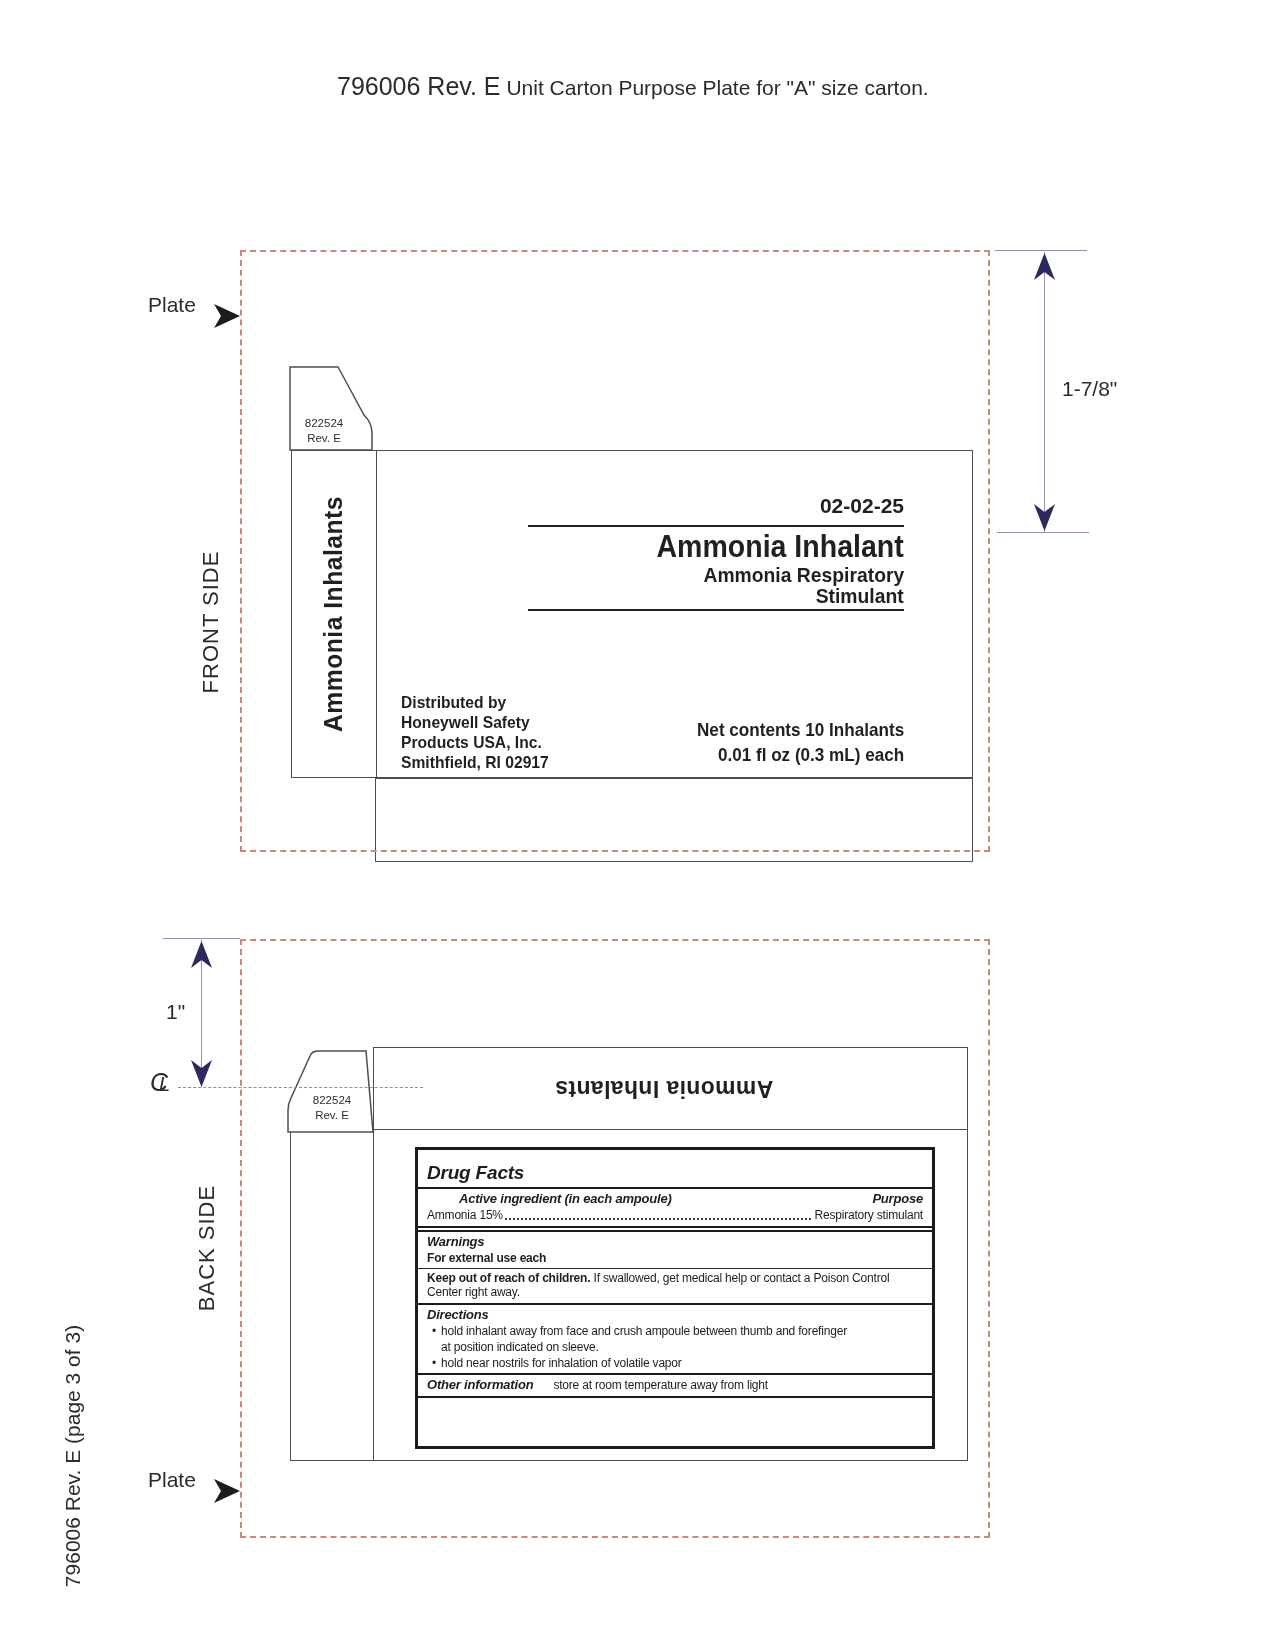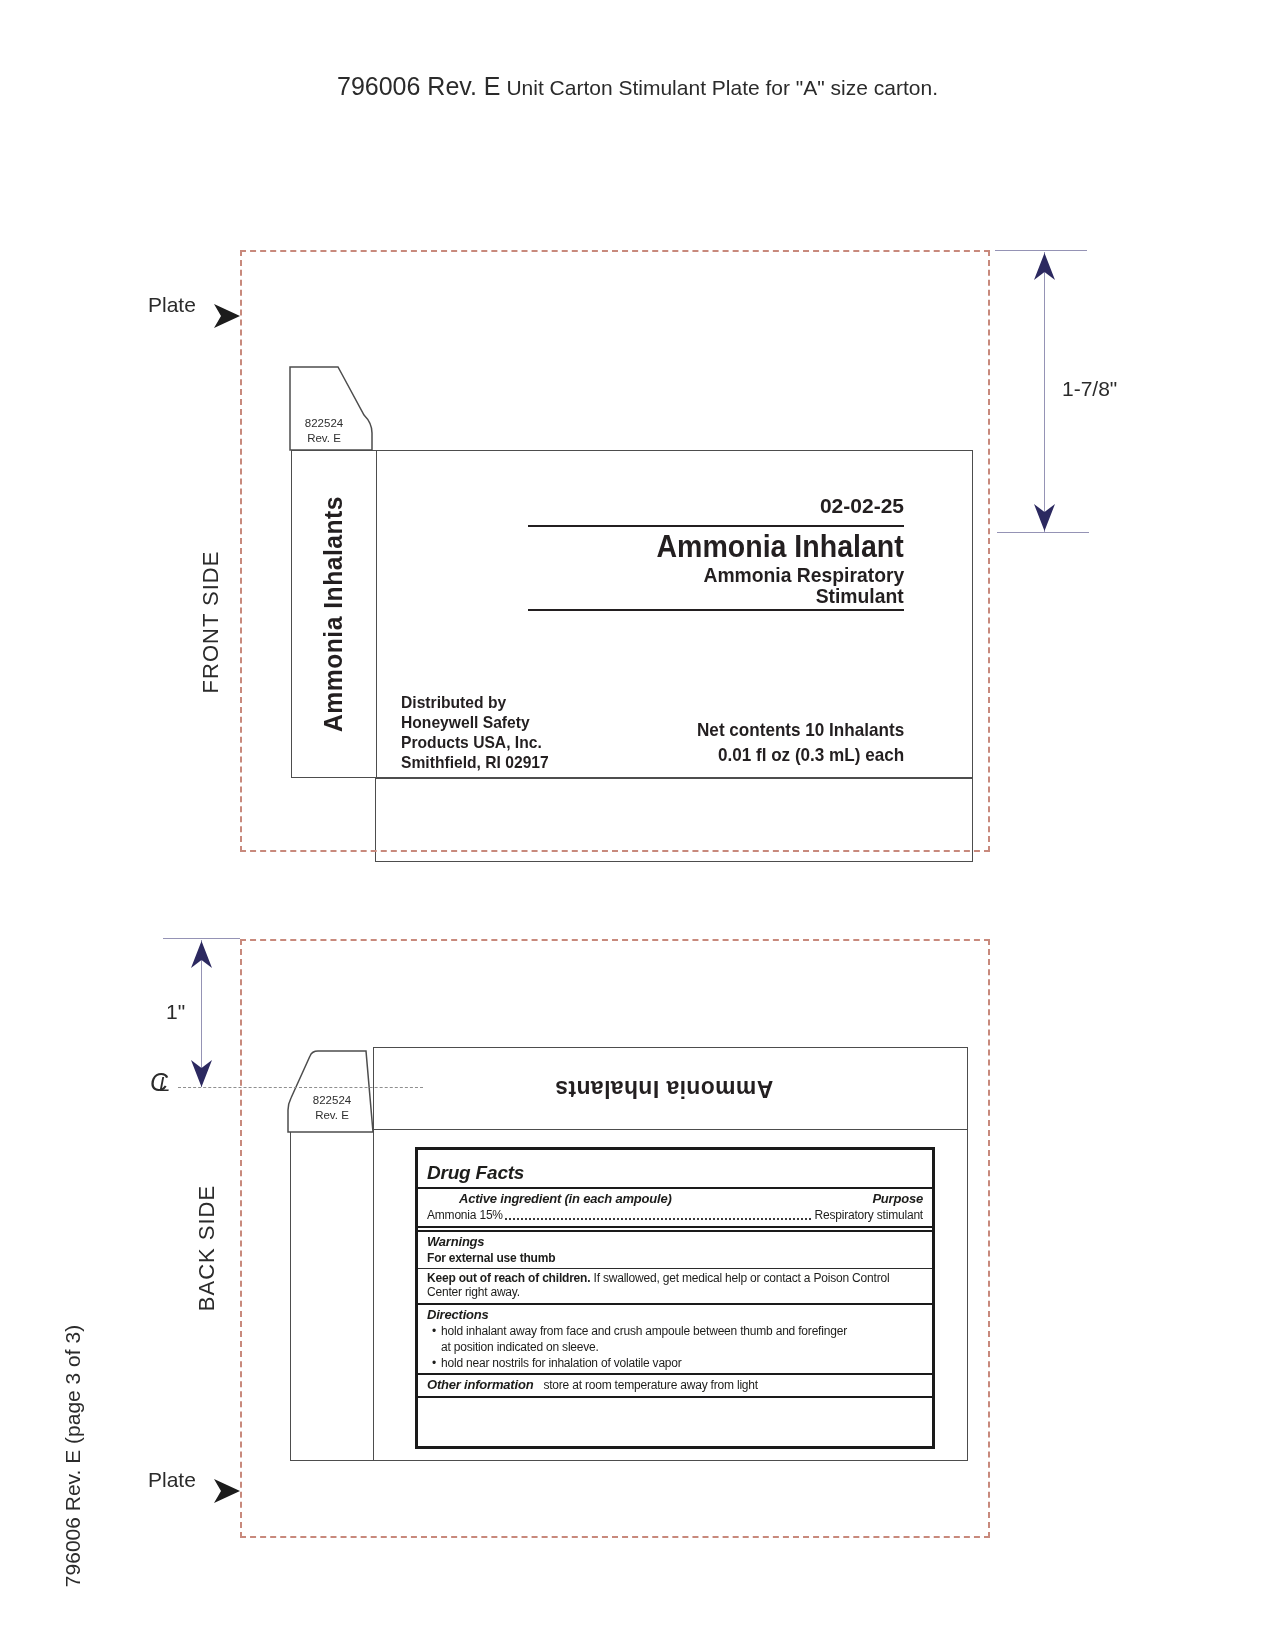--- a/index.html
+++ b/index.html
@@ -51,32 +51,32 @@
   .df-title{padding:2px 9px 3px;font-size:19px;font-weight:bold;font-style:italic;}
   .df-trule{border-top:2px solid #1a1a1a;margin:0 0 2px 0;}
   .df-sep{border-top:2.5px solid #1a1a1a;margin:2px 0;}
   .df-h{font-size:13px;font-weight:bold;font-style:italic;}
   .df-b{font-weight:bold;}
   .df-flex{display:flex;justify-content:space-between;align-items:flex-end;margin-left:32px;}
   .df-leader{display:flex;align-items:flex-end;}
   .df-leader .leader{flex:1;border-bottom:2px dotted #3a3a3a;margin:0 3px 3px 2px;}
   .df-underline{border-bottom:1px solid #2b2b2b;padding-bottom:3px;margin-bottom:2px;}
   .df-gap{margin-left:16px;}
-  .df-gap-sm{margin-left:10px;}
+  .df-gap-sm{margin-left:20px;}
   .df-bullet{display:flex;}
   .blt{width:14px;text-align:center;flex:none;}
   .df-indent{padding-left:23px;}
   svg.pos{position:absolute;overflow:visible;}
 </style>
 </head>
 <body>
 
 <div class="canvas">
 
-  <div class="doc-title"><span class="t-strong">796006 Rev. E</span><span class="t-rest"> Unit Carton Stimulant Plate for "A" size carton.</span></div>
+  <div class="doc-title"><span class="t-strong">796006 Rev. E</span><span class="t-rest"> Unit Carton Purpose Plate for "A" size carton.</span></div>
 
   <svg class="pos" style="left:288px;top:365px;" width="88" height="87" viewBox="0 0 88 87">
     <path d="M2,85 L2,2 L50,2 L56,13 L76,50 Q84,58 84,68 L84,85 Z" fill="#ffffff" stroke="#4d4d4d" stroke-width="1.5"></path>
   </svg>
   <div class="tab-text" style="left:296px;top:416px;width:56px;">
     <div>822524</div>
     <div>Rev. E</div>
   </div>
 
   <div class="carton" style="left:291px;top:450px;width:682px;height:328px;">
@@ -145,21 +145,21 @@
       <span class="df-h">Purpose</span>
     </div>
     <div class="df-row df-leader">
       <span>Ammonia 15%</span>
       <span class="leader"></span>
       <span>Respiratory stimulant</span>
     </div>
     <div class="df-sep"></div>
     <div class="df-sep"></div>
     <div class="df-row df-h">Warnings</div>
-    <div class="df-row df-b df-underline">For external use thumb</div>
+    <div class="df-row df-b df-underline">For external use each</div>
     <div class="df-row">
       <span class="df-b">Keep out of reach of children.</span><span> If swallowed, get medical help or contact a Poison Control Center right away.</span>
     </div>
     <div class="df-sep"></div>
     <div class="df-row df-h">Directions</div>
     <div class="df-row df-bullet">
       <span class="blt">•</span>
         <span>hold inhalant away from face and crush ampoule between thumb and forefinger</span>
     </div>
     <div class="df-row df-indent">at position indicated on sleeve.</div>

